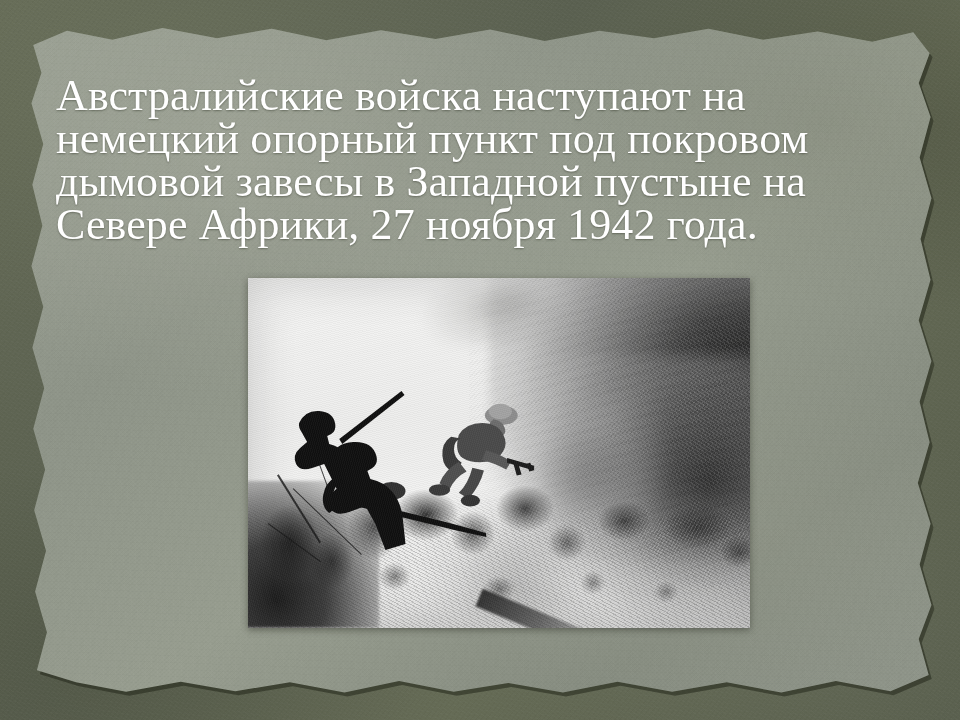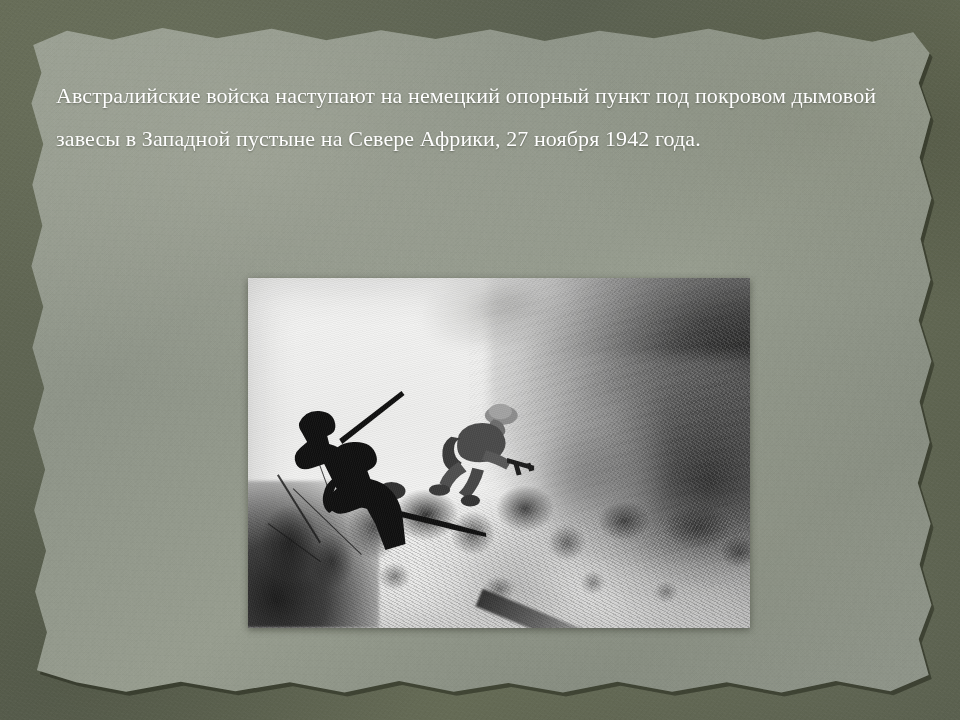--- a/index.html
+++ b/index.html
@@ -135,21 +135,21 @@
   }
 
   
   .caption {
     position: absolute;
     left: 56px;
     top: 74px;
     width: 856px;
     color: #ffffff;
     font-family: "Liberation Serif", "DejaVu Serif", serif;
-    font-size: 22px;
+    font-size: 44px;
     line-height: 43px;
     letter-spacing: .1px;
     text-shadow: 0 1px 2px rgba(40,44,32,.45);
     white-space: pre-wrap;
   }
 
   
   .photo-frame {
     position: absolute;
     left: 248px;

